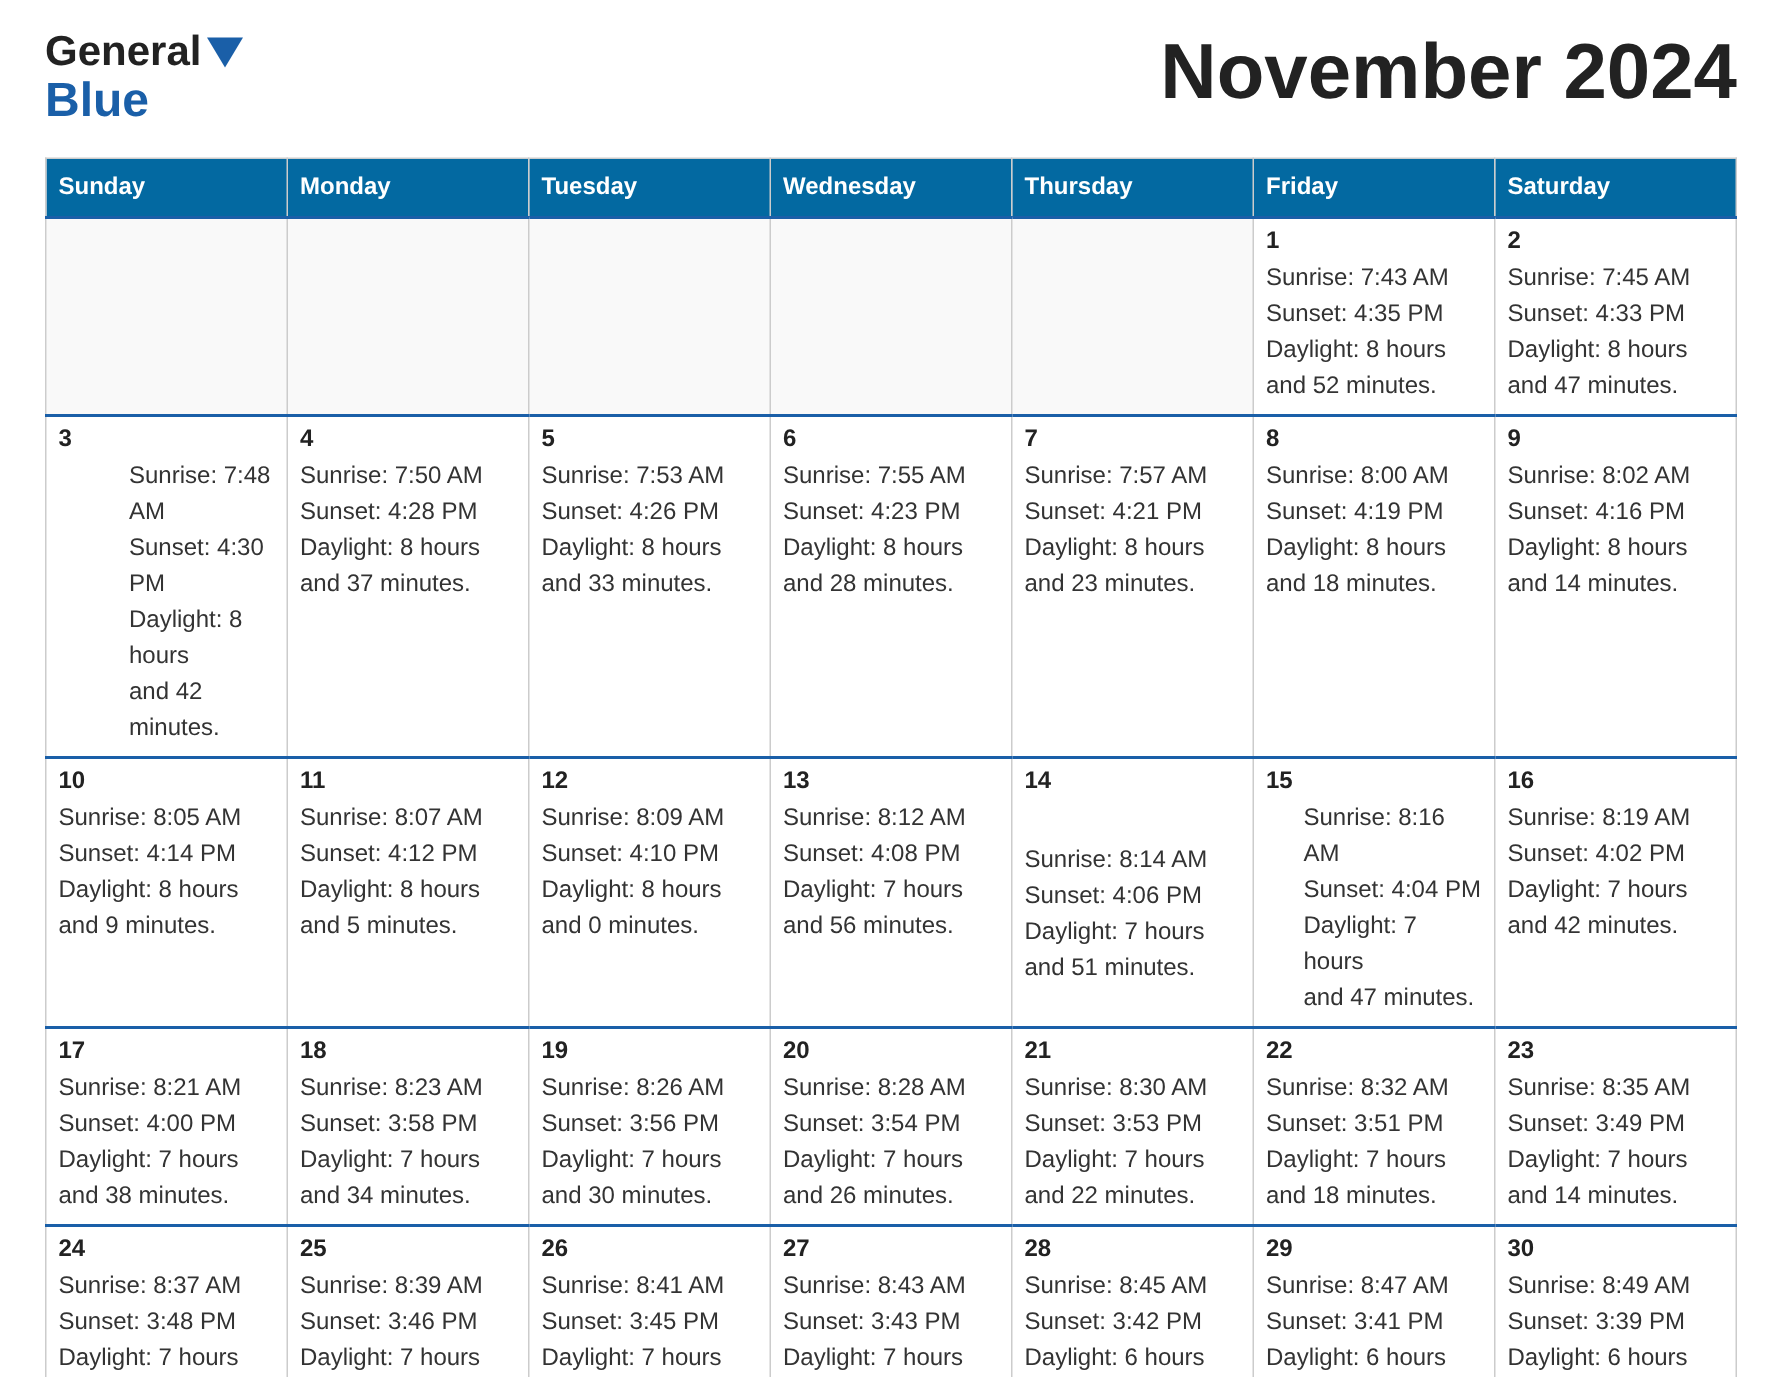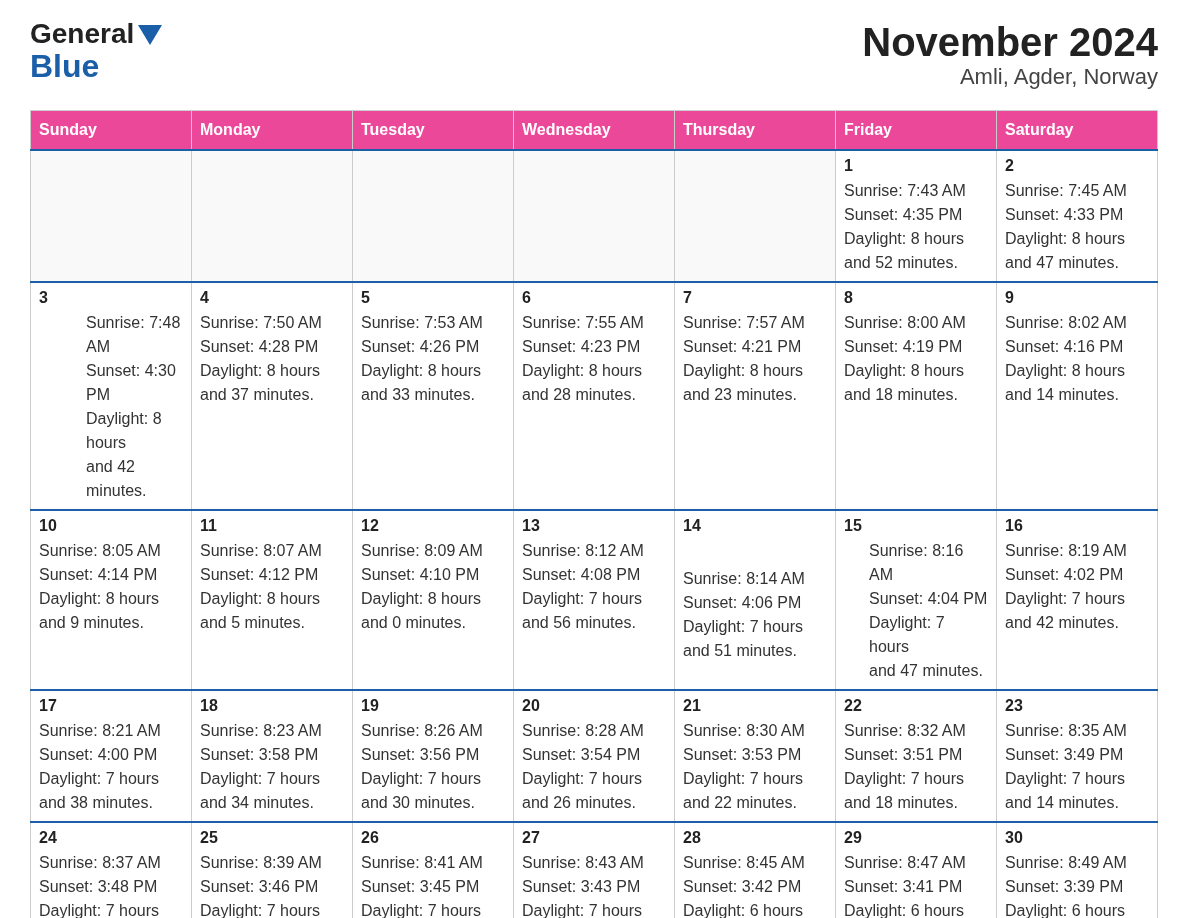--- a/index.html
+++ b/index.html
@@ -40,36 +40,36 @@
       border-left: 12px solid transparent;
       border-right: 12px solid transparent;
       border-top: 20px solid #1a5fa8;
       margin-left: 4px;
       margin-top: 2px;
     }
     .title-block {
       text-align: right;
     }
     .title-block h1 {
-      font-size: 40px;
+      font-size: 52px;
       font-weight: bold;
       color: #222;
       line-height: 1.1;
     }
     .title-block h2 {
       font-size: 22px;
       font-weight: normal;
       color: #444;
     }
     .calendar {
       width: 100%;
       border-collapse: collapse;
     }
     .calendar th {
-      background-color: #ec4899;
+      background-color: #0369a1;
       color: #fff;
       padding: 10px 8px;
       text-align: left;
       font-size: 16px;
       font-weight: bold;
       border: 1px solid #ccc;
       margin-left: 32px;
     }
     .calendar td {
       border: 1px solid #ccc;
@@ -103,21 +103,20 @@
 <div class="header">
   <div class="logo">
     <div style="display:flex; align-items:center;">
       <span class="logo-text-general">General</span>
       <div class="logo-triangle"></div>
     </div>
     <span class="logo-text-blue">Blue</span>
   </div>
   <div class="title-block">
     <h1>November 2024</h1>
-    <h2>Amli, Agder, Norway</h2>
   </div>
 </div>
 
 <table class="calendar">
   <thead>
     <tr>
       <th>Sunday</th>
       <th>Monday</th>
       <th>Tuesday</th>
       <th>Wednesday</th>

